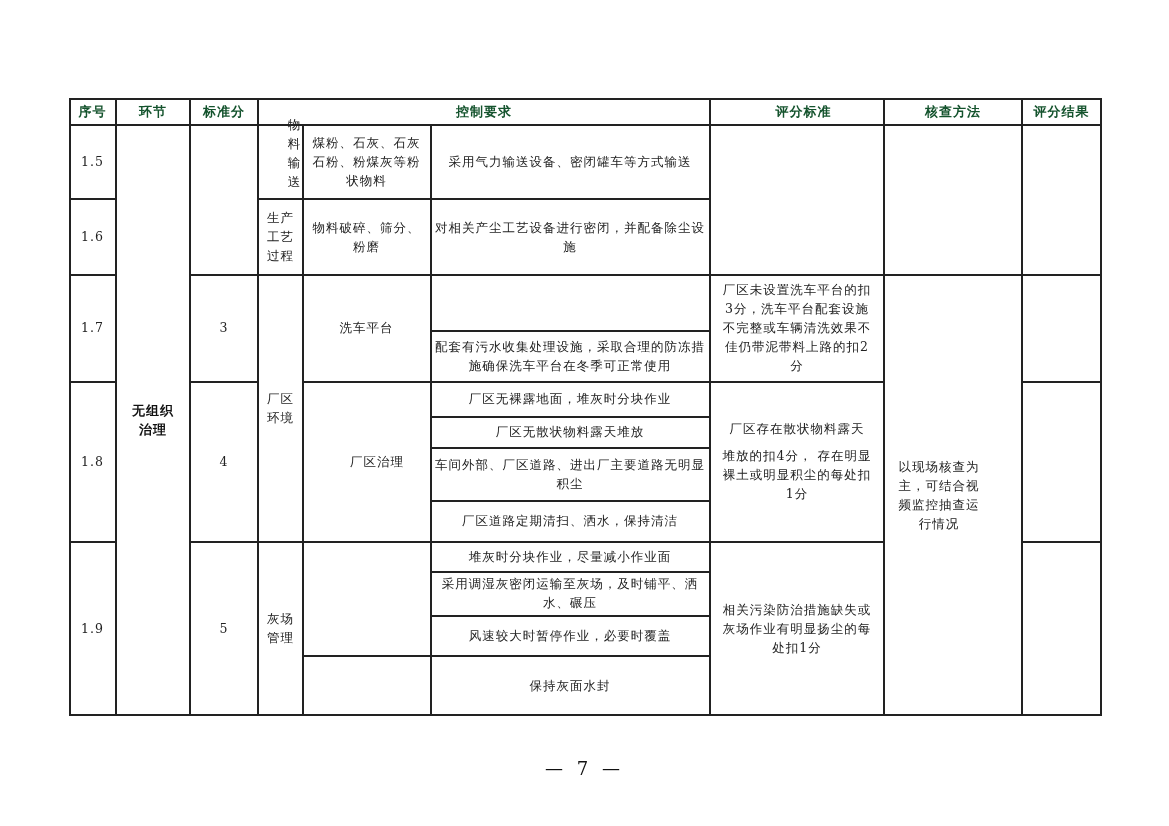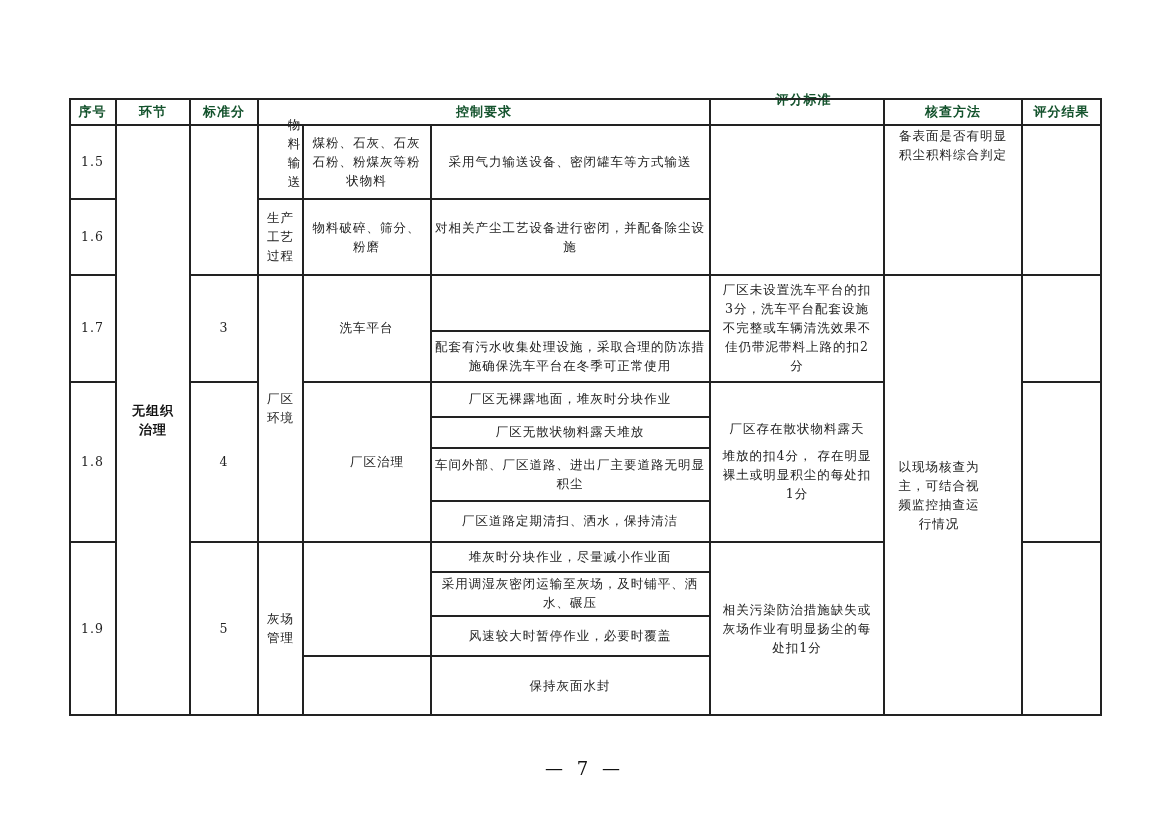--- a/index.html
+++ b/index.html
@@ -21,21 +21,21 @@
 </style>
 </head>
 <body>
 
 <div class="page">
 
   <div class="cell hdr" style="left:69px;top:99px;width:47px;height:25px;">序号</div>
   <div class="cell hdr" style="left:116px;top:99px;width:74px;height:25px;">环节</div>
   <div class="cell hdr" style="left:190px;top:99px;width:68px;height:25px;">标准分</div>
   <div class="cell hdr" style="left:258px;top:99px;width:452px;height:25px;">控制要求</div>
-  <div class="cell hdr" style="left:710px;top:87px;width:187px;height:25px;">评分标准</div>
+  <div class="cell hdr" style="left:710px;top:99px;width:187px;height:25px;">评分标准</div>
   <div class="cell hdr" style="left:884px;top:99px;width:138px;height:25px;">核查方法</div>
   <div class="cell hdr" style="left:1022px;top:99px;width:79px;height:25px;">评分结果</div>
 
   <div class="cell" style="left:69px;top:124px;width:47px;height:75px;">1.5</div>
   <div class="cell" style="left:69px;top:199px;width:47px;height:75px;">1.6</div>
   <div class="cell" style="left:69px;top:274px;width:47px;height:107px;">1.7</div>
   <div class="cell" style="left:69px;top:381px;width:47px;height:160px;">1.8</div>
   <div class="cell" style="left:69px;top:541px;width:47px;height:174px;">1.9</div>
 
   <div class="cell bold" style="left:116px;top:124px;width:74px;height:591px;padding:0 14px;">无组织治理</div>
@@ -66,21 +66,20 @@
   <div class="cell" style="left:430px;top:615px;width:280px;height:40px;">风速较大时暂停作业，必要时覆盖</div>
   <div class="cell" style="left:430px;top:655px;width:280px;height:60px;">保持灰面水封</div>
 
   <div class="cell" style="left:710px;top:274px;width:174px;height:107px;padding:0 10px;">厂区未设置洗车平台的扣3分，洗车平台配套设施不完整或车辆清洗效果不佳仍带泥带料上路的扣2分</div>
   <div class="cell" style="left:710px;top:381px;width:174px;height:160px;padding:0 10px;flex-direction:column;">
     <div style="margin-bottom:8px;">厂区存在散状物料露天</div>
     <div>堆放的扣4分， 存在明显裸土或明显积尘的每处扣1分</div>
   </div>
   <div class="cell" style="left:710px;top:541px;width:174px;height:174px;padding:0 10px;">相关污染防治措施缺失或灰场作业有明显扬尘的每处扣1分</div>
 
-  <div class="cell top" style="left:884px;top:124px;width:138px;height:150px;padding:2px 12px;">备表面是否有明显积尘积料综合判定</div>
   <div class="cell" style="left:884px;top:274px;width:110px;height:441px;padding:0 12px;border-radius:19px;">以现场核查为主，可结合视频监控抽查运行情况</div>
 
   <div class="cell" style="left:1022px;top:124px;width:79px;height:150px;"></div>
   <div class="cell" style="left:1022px;top:274px;width:79px;height:107px;"></div>
   <div class="cell" style="left:1022px;top:381px;width:79px;height:160px;"></div>
   <div class="cell" style="left:1022px;top:541px;width:79px;height:174px;"></div>
 
   <div class="line h" style="left:69px;top:98px;width:1033px;"></div>
   <div class="line h" style="left:69px;top:124px;width:1033px;"></div>
   <div class="line h" style="left:69px;top:714px;width:1033px;"></div>

